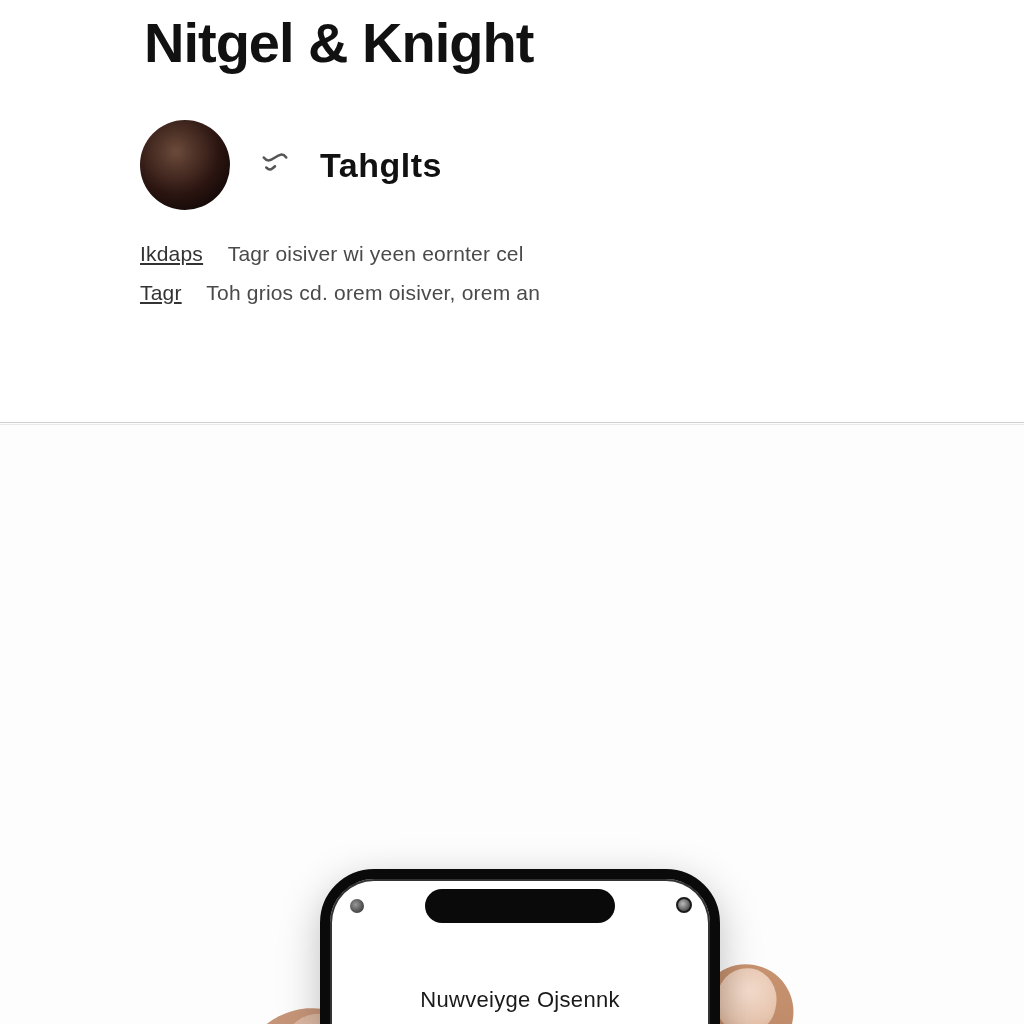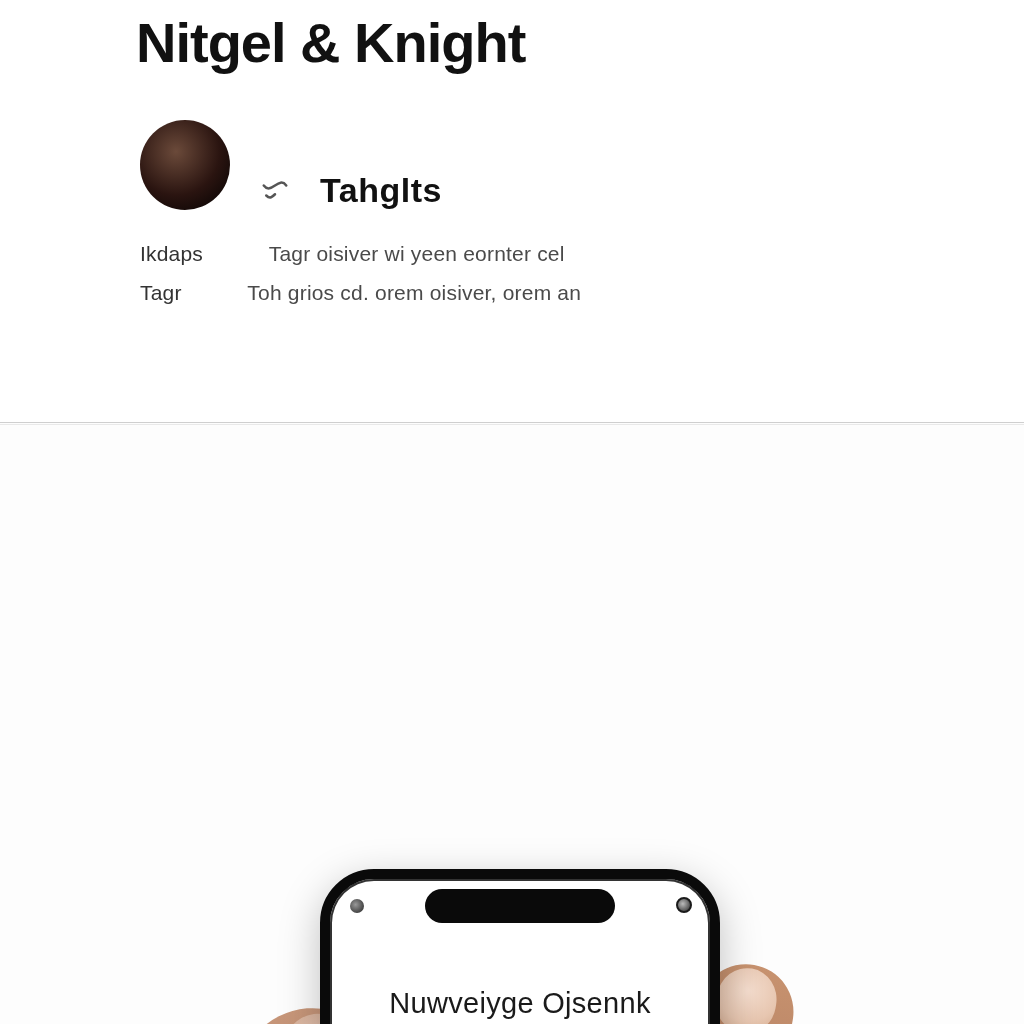--- a/index.html
+++ b/index.html
@@ -9,36 +9,36 @@
     background: #ffffff;
     font-family: -apple-system, Helvetica, Arial, sans-serif;
     overflow: hidden;
     position: relative;
   }
 
   
   .article-title {
     position: absolute;
     top: 10px;
-    left: 136px;
+    left: 144px;
     right: 140px;
     font-size: 56px;
     font-weight: 700;
     letter-spacing: -1px;
     color: #111;
     text-align: left;
     white-space: nowrap;
     overflow: hidden;
   }
   .profile-row {
     position: absolute;
     top: 120px;
     left: 140px;
     display: flex;
-    align-items: flex-end;
+    align-items: center;
     gap: 28px;
   }
   .avatar {
     width: 90px;
     height: 90px;
     border-radius: 50%;
     background: radial-gradient(circle at 40% 35%, #6b4a3a 0%, #2a1410 55%, #000 100%);
     flex: 0 0 auto;
   }
   .mini-icon {
@@ -62,22 +62,23 @@
     right: 140px;
     font-size: 21px;
     line-height: 1.85;
     color: #4a4a4a;
     font-weight: 400;
     letter-spacing: 0.2px;
   }
   .body-line { display: block; }
   .body-word-first {
     display: inline-block;
-    margin-right: 60px;
+    margin-right: 19px;
     color: #333;
+    text-decoration: underline;
   }
 
   
   .panel {
     position: absolute;
     left: 0;
     right: 0;
     top: 422px;
     bottom: 0;
     background: #fdfdfd;
@@ -174,21 +175,21 @@
     bottom: 16px;
     background: #fff;
     border-radius: 36px;
     padding: 46px 28px 20px 28px;
     display: flex;
     flex-direction: column;
     align-items: center;
     overflow: hidden;
   }
   .screen-title {
-    font-size: 29px;
+    font-size: 22px;
     color: #1a1a1a;
     font-weight: 500;
     letter-spacing: 0.3px;
     margin-top: 6px;
     margin-bottom: 40px;
     text-align: center;
   }
 
 </style>
 </head>

